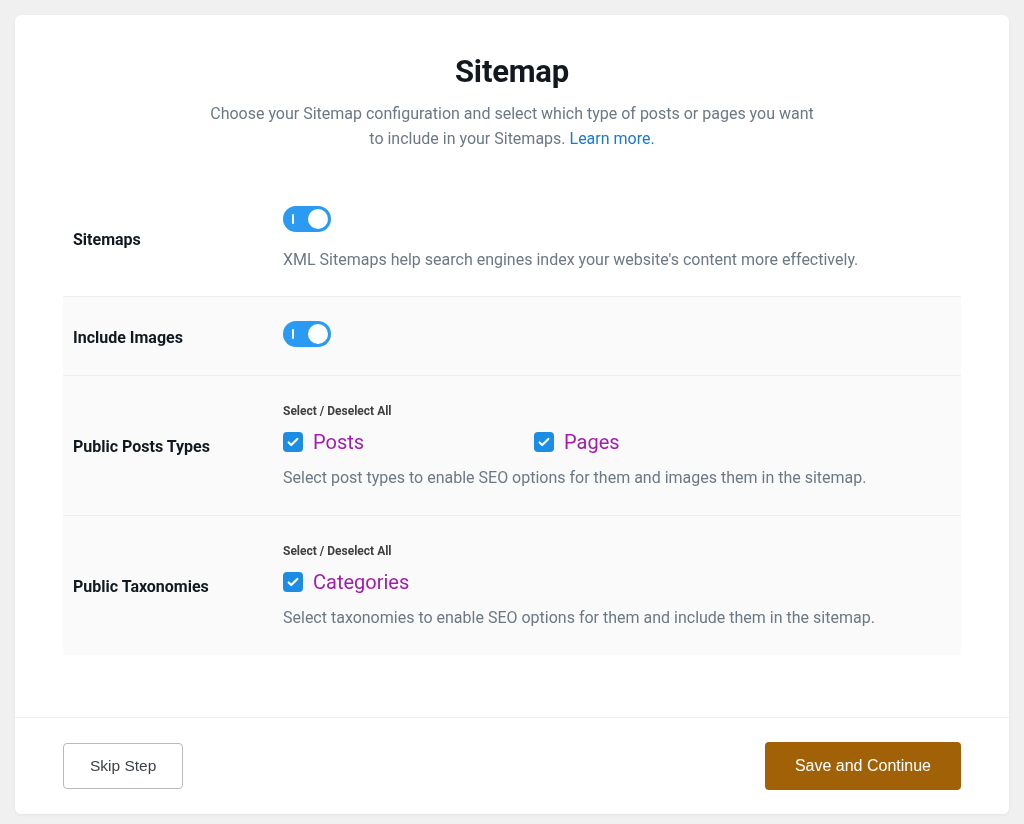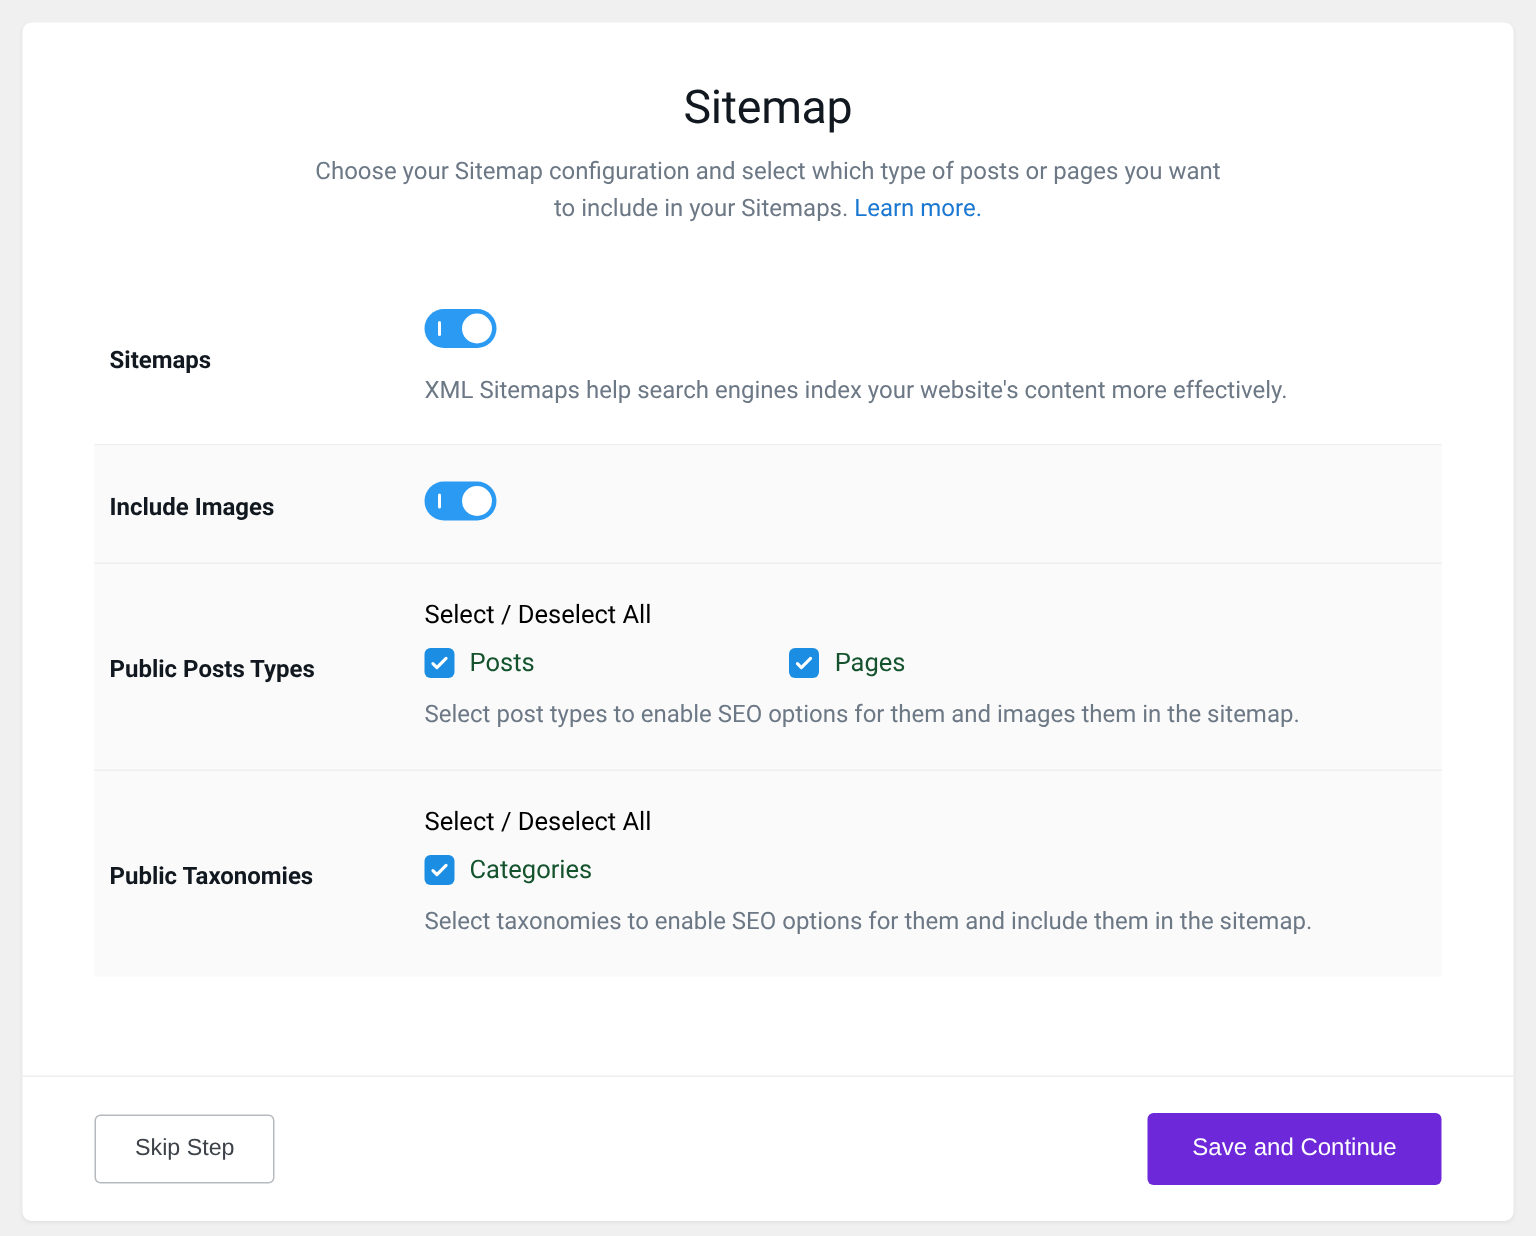--- a/index.html
+++ b/index.html
@@ -20,21 +20,21 @@
     height: 100%;
   }
   .content {
     padding: 38px 48px 0 48px;
     flex: 1;
     overflow: auto;
   }
   .header { text-align: center; margin-bottom: 30px; }
   .title {
     font-size: 31px;
-    font-weight: 400;
+    font-weight: 700;
     color: #11181f;
     letter-spacing: -0.2px;
     margin-bottom: 12px;
   }
   .subtitle {
     font-size: 16px;
     color: #6c7885;
     line-height: 1.55;
     max-width: 640px;
     margin: 0 auto;
@@ -90,39 +90,39 @@
     position: absolute;
     right: 3px;
     top: 3px;
     width: 20px;
     height: 20px;
     background: #ffffff;
     border-radius: 50%;
   }
 
   .select-all {
-    color: #000000;
-    font-size: 17px;
-    font-weight: 400;
+    color: #404040;
+    font-size: 12px;
+    font-weight: 700;
     cursor: pointer;
     display: inline-block;
     margin-bottom: 12px;
   }
 
   .checks {
     display: flex;
     gap: 170px;
     margin-bottom: 4px;
   }
   .check-item {
     display: flex;
     align-items: center;
     gap: 10px;
-    font-size: 17px;
-    color: #14532d;
+    font-size: 20px;
+    color: #a21caf;
     cursor: pointer;
   }
   .cbox {
     width: 20px;
     height: 20px;
     background: #1b8de2;
     border-radius: 4px;
     display: flex;
     align-items: center;
     justify-content: center;
@@ -139,21 +139,21 @@
   .btn-skip {
     background: #ffffff;
     border: 1px solid #b6b9bd;
     color: #3c4248;
     font-size: 15.5px;
     padding: 13px 26px;
     border-radius: 4px;
     cursor: pointer;
   }
   .btn-primary {
-    background: #6d28d9;
+    background: #a16207;
     border: none;
     color: #ffffff;
     font-size: 16px;
     padding: 15px 30px;
     border-radius: 4px;
     cursor: pointer;
   }
 </style>
 </head>
 <body>

